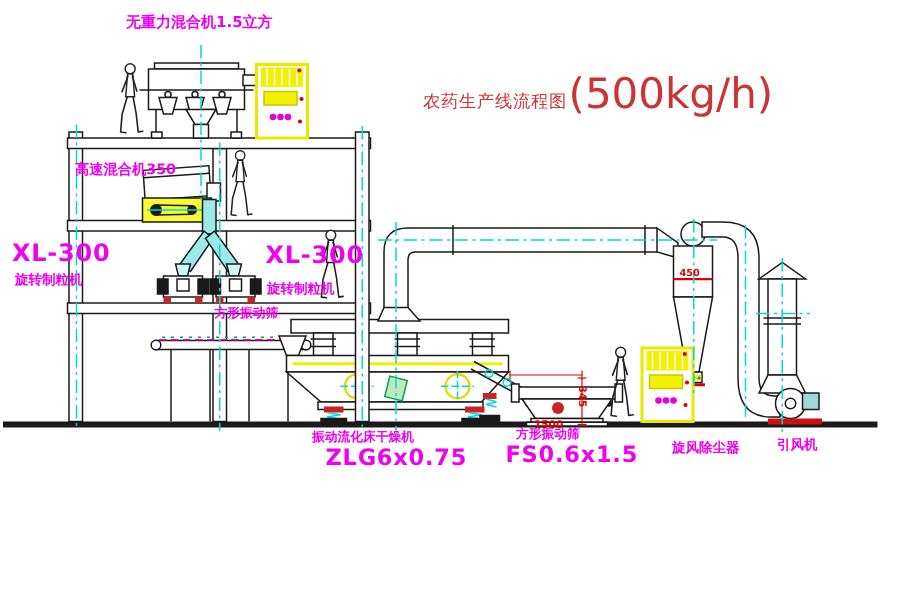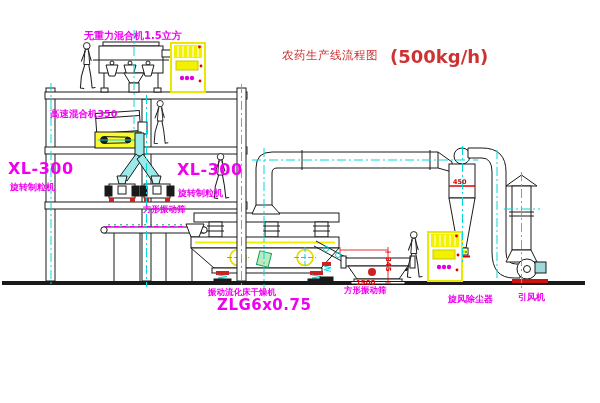--- a/index.html
+++ b/index.html
@@ -4,21 +4,21 @@
 <style>
   html,body{margin:0;padding:0;background:#fff;}
   .stage{position:relative;width:600px;height:403px;background:#ffffff;overflow:hidden;
          font-family:"DejaVu Sans","Liberation Sans",sans-serif;}
   .stage svg{position:absolute;left:0;top:0;}
   .lbl{position:absolute;white-space:nowrap;line-height:1;}
   .m{color:#F000F0;font-weight:bold;}
   .model{color:#F000F0;font-weight:bold;letter-spacing:.5px;}
   .titlebox{position:absolute;left:282px;top:46px;display:flex;align-items:flex-end;color:#CC3333;}
   .title-zh{font-size:11.5px;font-weight:normal;margin-bottom:4px;letter-spacing:.5px;}
-  .title-cap{font-size:18px;font-weight:700;margin-left:12px;}
+  .title-cap{font-size:28px;font-weight:400;margin-left:1px;}
   .dim{color:#DD0000;font-weight:bold;}
   .rot90{transform:rotate(90deg);transform-origin:0 0;}
 </style>
 </head>
 <body>
 
 <div class="stage">
 
 <svg width="600" height="403" viewBox="0 0 600 403">
   <defs>
@@ -242,41 +242,42 @@
   <g stroke="#DD0000" stroke-width="0.8" fill="none">
     <line x1="340" y1="250" x2="388" y2="250"></line>
     <line x1="340" y1="247" x2="340" y2="253"></line>
     <line x1="388" y1="247" x2="388" y2="253"></line>
     <line x1="388" y1="252" x2="388" y2="283"></line>
     <line x1="385" y1="252" x2="391" y2="252"></line>
     <line x1="385" y1="283" x2="391" y2="283"></line>
   </g>
 </svg>
 
-<div class="lbl m" style="left:84px;top:11px;font-size:10px;margin-top:20px;">无重力混合机1.5立方</div>
+<div class="lbl m" style="left:84px;top:11px;font-size:10px;">无重力混合机1.5立方</div>
 
 <div class="titlebox">
   <span class="title-zh">农药生产线流程图</span>
   <span class="title-cap">(500kg/h)</span>
 </div>
 
 <div class="lbl m" style="left:30px;top:109px;font-size:9.5px;margin-left:20px;">高速混合机350</div>
 
 <div class="lbl model" style="left:8px;top:161px;font-size:16px;">XL-300</div>
 <div class="lbl m" style="left:10px;top:183px;font-size:9px;">旋转制粒机</div>
 
 <div class="lbl model" style="left:177px;top:162px;font-size:16px;">XL-300</div>
 <div class="lbl m" style="left:178px;top:189px;font-size:9px;">旋转制粒机</div>
 
 <div class="lbl m" style="left:143px;top:205px;font-size:8.5px;">方形振动筛</div>
 
 <div class="lbl m" style="left:208px;top:288px;font-size:8.5px;">振动流化床干燥机</div>
 <div class="lbl model" style="left:217px;top:298px;font-size:15px;">ZLG6x0.75</div>
 
 <div class="lbl m" style="left:344px;top:286px;font-size:8.5px;">方形振动筛</div>
+<div class="lbl model" style="left:337px;top:296px;font-size:15px;">FS0.6x1.5</div>
 
 <div class="lbl m" style="left:448px;top:295px;font-size:9px;">旋风除尘器</div>
 <div class="lbl m" style="left:518px;top:293px;font-size:9px;">引风机</div>
 
 <div class="lbl dim" style="left:356px;top:243px;font-size:7px;margin-top:37px;">1500</div>
 <div class="lbl dim rot90" style="left:391px;top:257px;font-size:7px;">345</div>
 <div class="lbl dim" style="left:453px;top:179px;font-size:6.5px;">450</div>
 
 </div>
 

